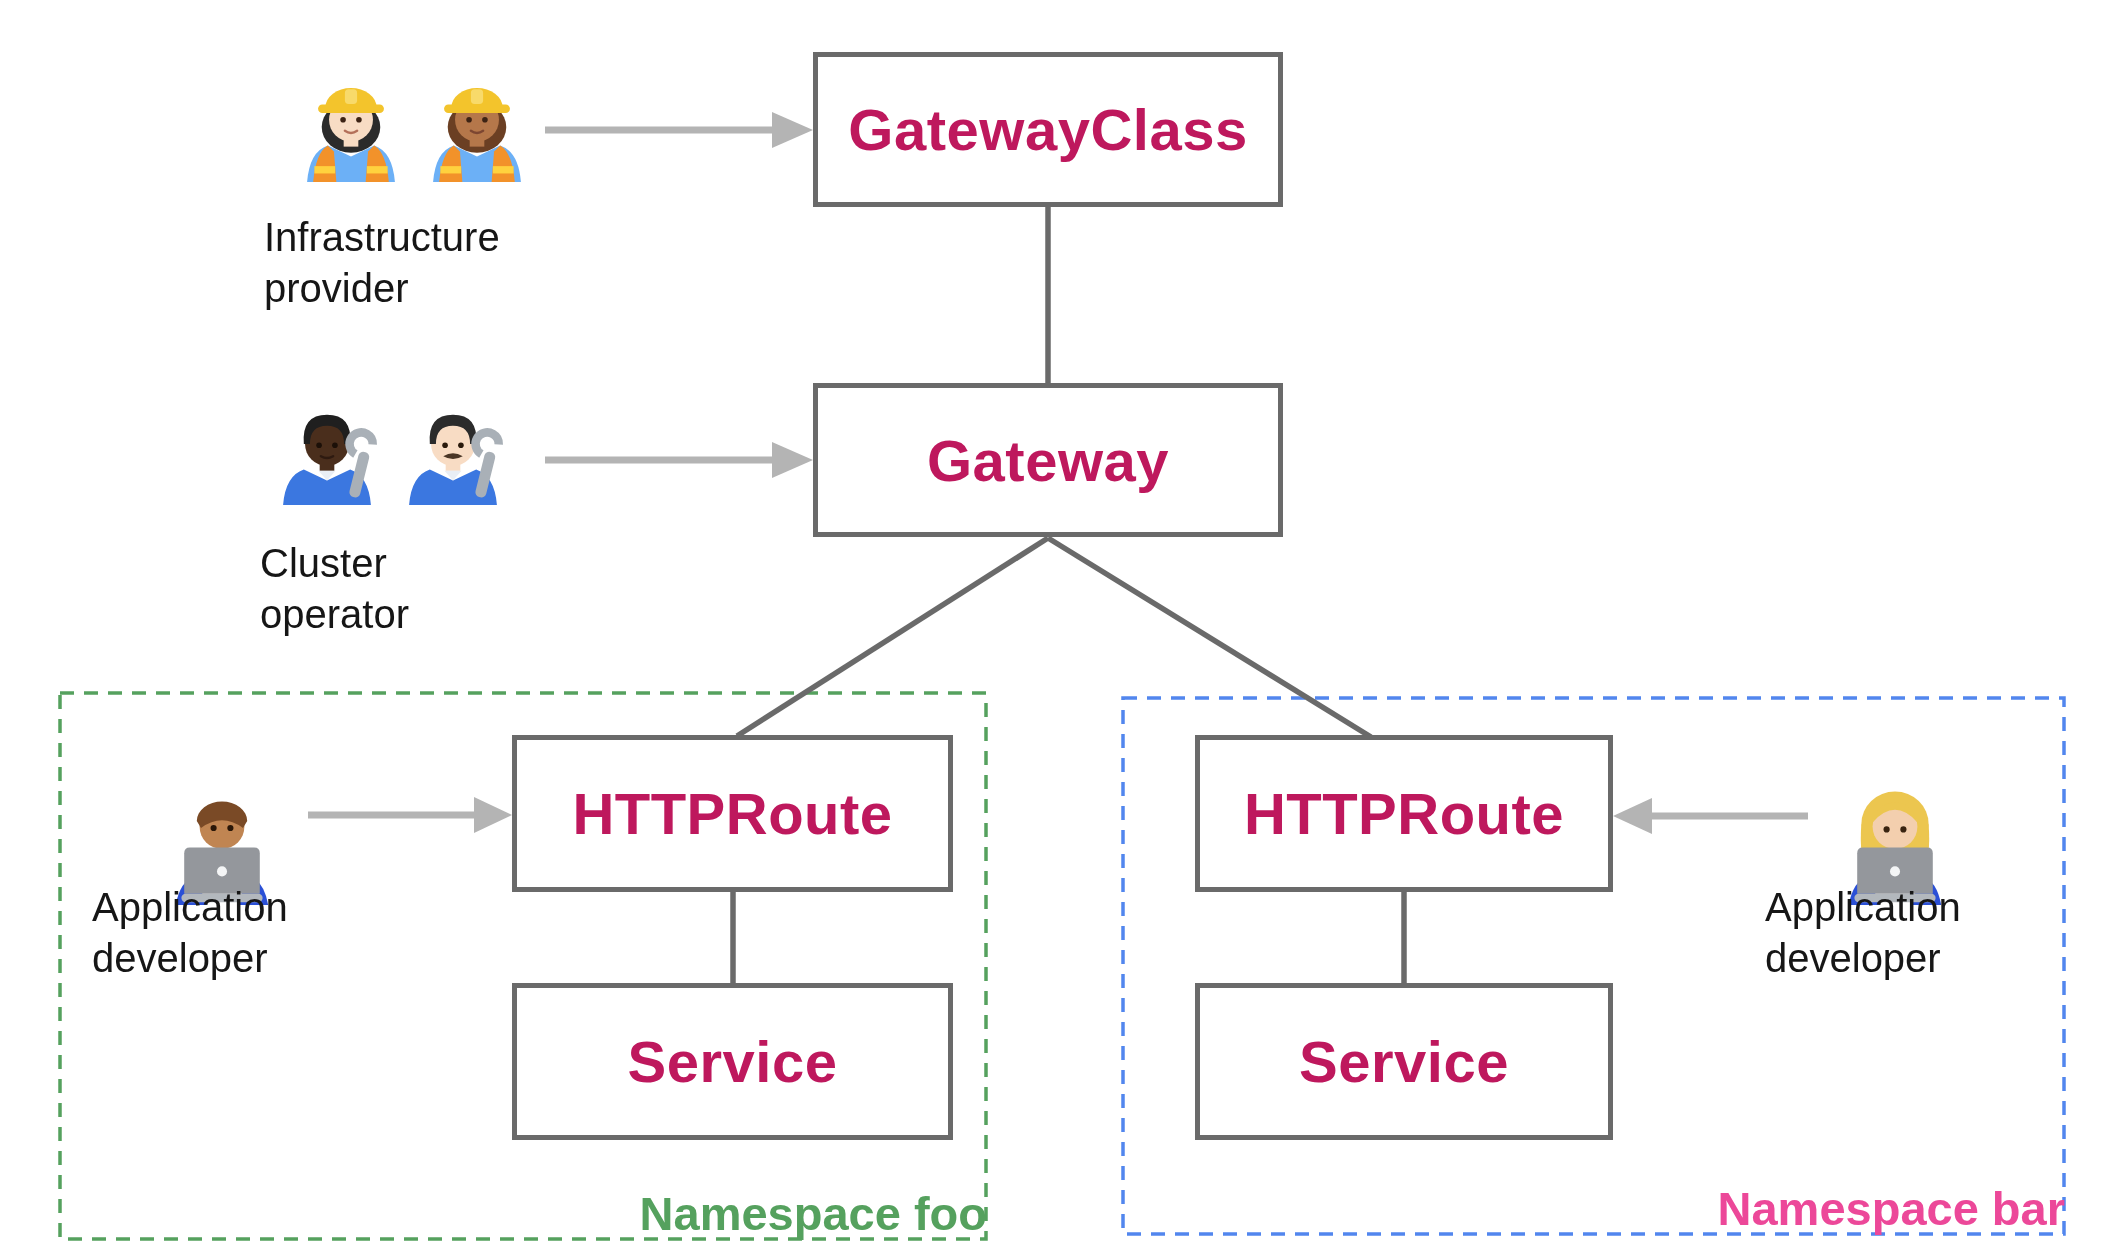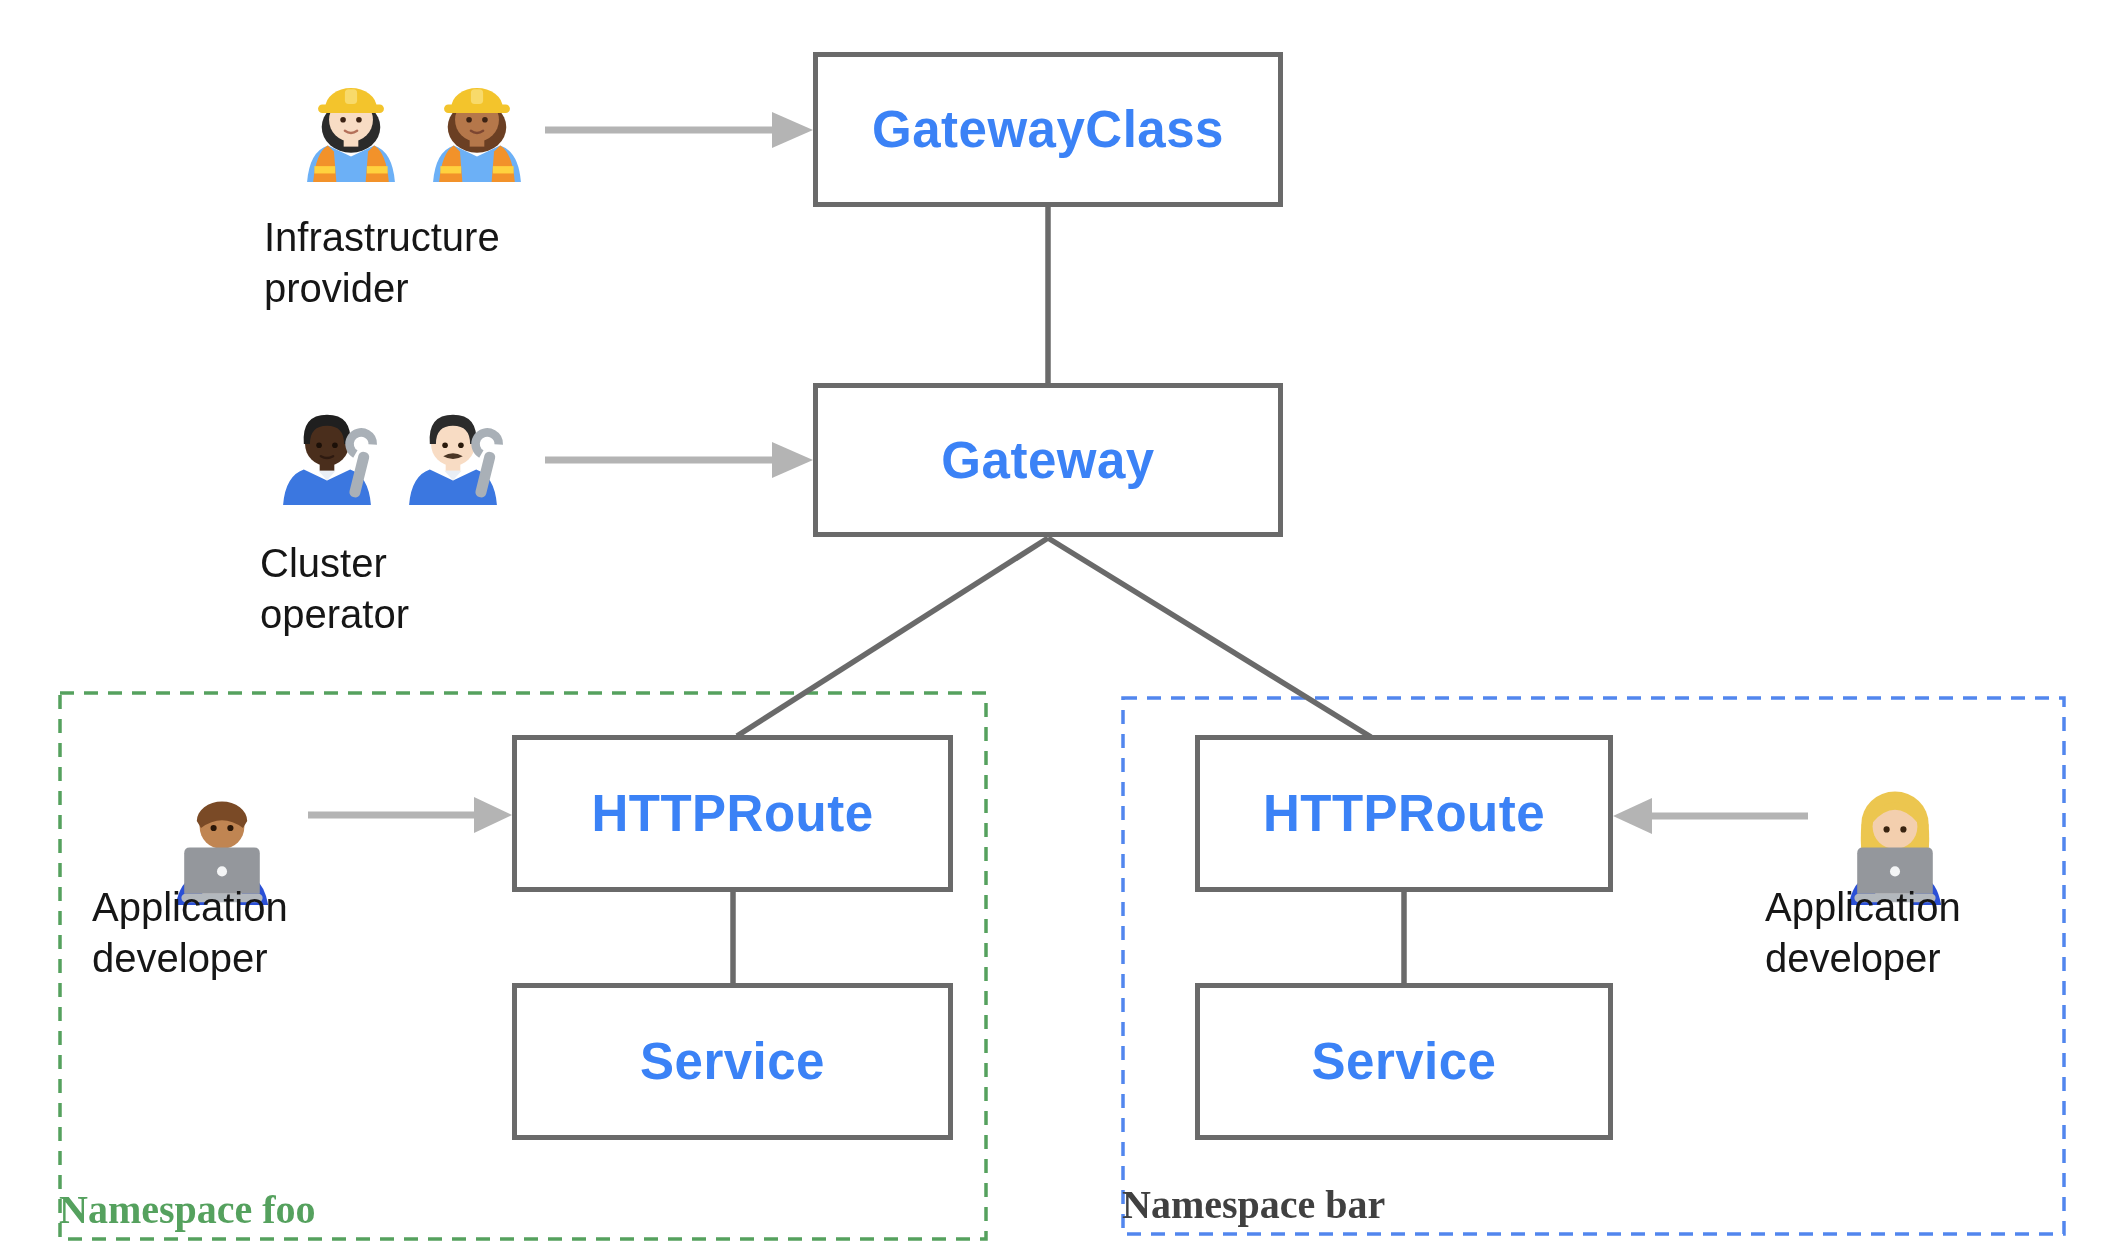--- a/index.html
+++ b/index.html
@@ -5,43 +5,43 @@
   html,body{margin:0;padding:0;background:#ffffff;}
   .stage{
     position:relative;width:2112px;height:1258px;background:#ffffff;overflow:hidden;
     font-family:"Liberation Sans",sans-serif;
   }
   .stage svg.overlay{position:absolute;left:0;top:0;z-index:0;}
   .node{
     position:absolute;z-index:2;box-sizing:border-box;
     border:5px solid #6a6a6a;background:#ffffff;
     display:flex;align-items:center;justify-content:center;
-    color:#3b82f6;font-weight:bold;font-size:51px;letter-spacing:.5px;
+    color:#be185d;font-weight:bold;font-size:58px;letter-spacing:.5px;
   }
   .n-gatewayclass{left:813px;top:52px;width:470px;height:155px;}
   .n-gateway{left:813px;top:383px;width:470px;height:154px;text-align:center;}
   .n-httproute-foo{left:512px;top:735px;width:441px;height:157px;}
   .n-service-foo{left:512px;top:983px;width:441px;height:157px;}
   .n-httproute-bar{left:1195px;top:735px;width:418px;height:157px;}
   .n-service-bar{left:1195px;top:983px;width:418px;height:157px;}
 
   .persona-label{
     position:absolute;z-index:2;color:#161616;font-size:40px;line-height:1.28;
     text-align:left;
   }
   .l-infra{left:264px;top:212px;width:300px;}
   .l-cluster{left:260px;top:538px;width:260px;}
   .l-dev-foo{left:92px;top:882px;width:260px;}
   .l-dev-bar{left:1765px;top:882px;width:260px;}
 
   .ns-label{
-    position:absolute;z-index:2;font-weight:bold;font-size:40px;text-align:left;font-family:Liberation Serif, serif;
+    position:absolute;z-index:2;font-weight:bold;font-size:47px;text-align:right;
   }
   .ns-label-foo{left:59px;top:1186px;width:928px;color:#55a15e;}
-  .ns-label-bar{left:1122px;top:1181px;width:943px;color:#404040;}
+  .ns-label-bar{left:1122px;top:1181px;width:943px;color:#ec4899;}
 
   .persona-group{position:absolute;z-index:2;display:flex;gap:4px;}
   .g-infra{left:290px;top:60px;}
   .g-cluster{left:266px;top:383px;}
   .g-dev-foo{left:152px;top:765px;}
   .g-dev-bar{left:1825px;top:765px;}
   .persona{display:block;}
   .persona .skin{fill:var(--skin);}
   .persona .hair{fill:var(--hair);}
 </style>

